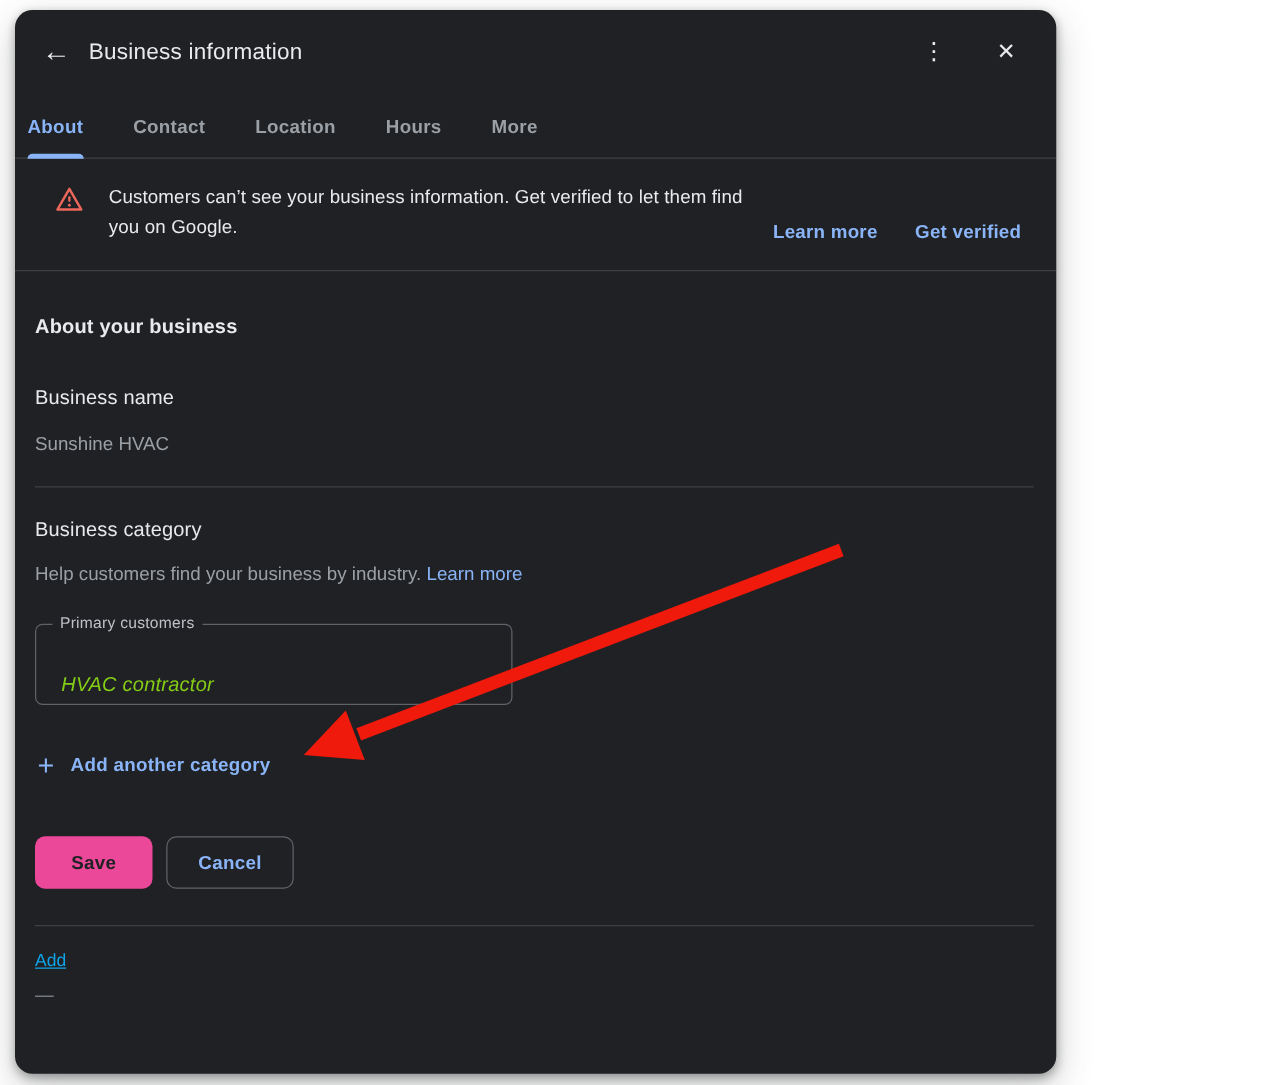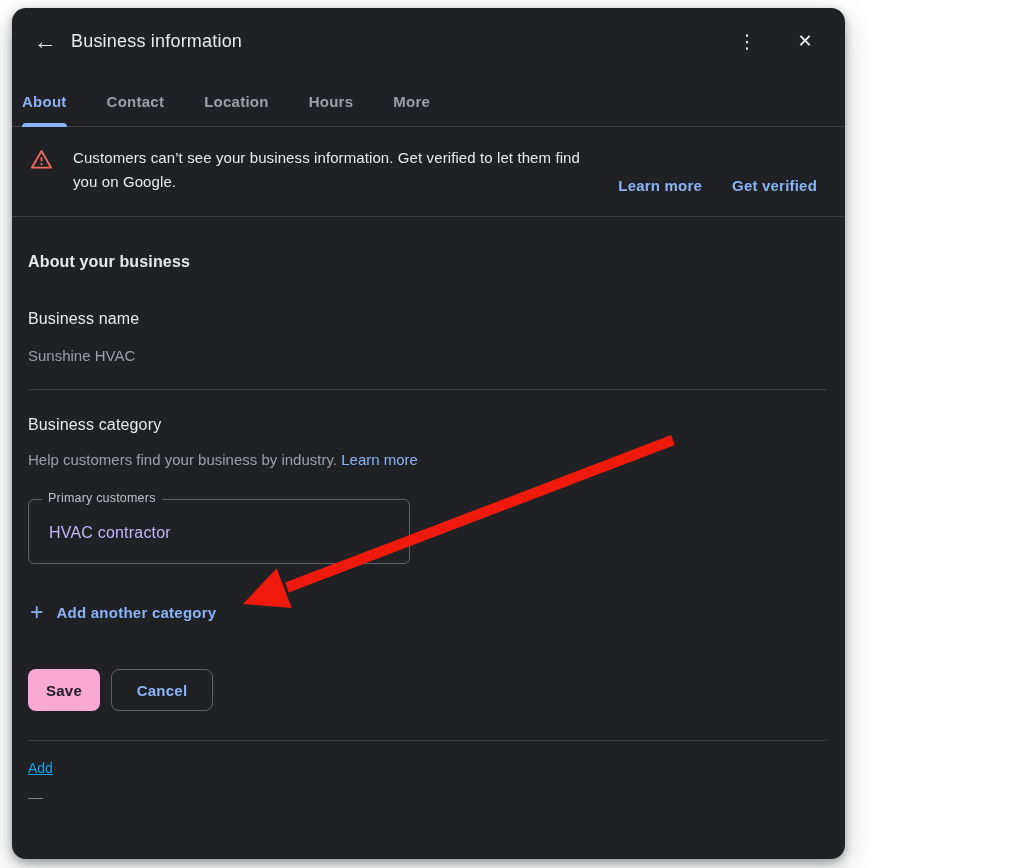--- a/index.html
+++ b/index.html
@@ -32,21 +32,21 @@
     position:relative; margin-right:40px; padding:19px 0 16px;
     font-size:15px; font-weight:bold; letter-spacing:.25px;
     color:#9aa0a6; cursor:pointer;
   }
   .tab.active { color:#8ab4f8; }
   .tab.active .tab-underline {
     position:absolute; left:0; right:0; bottom:-1px; height:4px;
     background:#8ab4f8; border-radius:4px 4px 0 0;
   }
   
-  .banner { display:flex; align-items:flex-start; padding:19px 28px 22px 18px; border-bottom:1px solid #3c4043; }
+  .banner { display:flex; align-items:flex-start; padding:19px 28px 22px 32px; border-bottom:1px solid #3c4043; }
   .warn-icon { flex:none; margin-top:2px; }
   .banner-text { width:508px; margin-left:20px; font-size:15px; line-height:24px; color:#e8eaed; letter-spacing:.1px; }
   .banner-links { margin-left:auto; align-self:flex-end; display:flex; gap:30px; white-space:nowrap; }
   .blue-link { color:#8ab4f8; font-size:15px; font-weight:bold; letter-spacing:.2px; cursor:pointer; }
   
   .content { padding:0 16px; }
   .section-heading { margin-top:35px; font-size:16px; font-weight:bold; letter-spacing:.15px; color:#e8eaed; line-height:19px; }
   .field-label { margin-top:38px; font-size:16px; color:#e8eaed; line-height:19px; letter-spacing:.15px; }
   .field-value { margin-top:19px; font-size:15px; color:#9aa0a6; line-height:18px; }
   .divider { height:1px; background:#3c4043; margin-top:24px; margin-right:2px; }
@@ -54,33 +54,34 @@
   .cat-heading { margin-top:25px; font-size:16px; color:#e8eaed; line-height:19px; letter-spacing:.15px; }
   .help-row { margin-top:17px; font-size:15px; color:#9aa0a6; line-height:18px; }
   .help-row .inline-link { color:#8ab4f8; cursor:pointer; }
   
   .text-field { position:relative; margin-top:30px; width:380px; height:63px; border:1px solid #5f6368; border-radius:6px; }
   .tf-label {
     position:absolute; top:-9px; left:13px; padding:0 6px; background:#202124;
     font-size:12.5px; color:#bdc1c6; letter-spacing:.2px;
   }
   .tf-input {
-    position:absolute; left:0; top:0; width:100%; height:100%; box-sizing:border-box;
+    position:absolute; left:0; top:16px; width:100%; height:100%; box-sizing:border-box;
     background:transparent; border:none; outline:none;
-    color:#c4b5fd; font-size:16px; padding:2px 12px 0 20px; letter-spacing:.2px;
+    color:#84cc16; font-size:16px; padding:2px 12px 0 20px; letter-spacing:.2px;
     font-family:"Liberation Sans", sans-serif;
+    font-style:italic;
   }
   
   .add-category { display:flex; align-items:center; margin-top:38px; color:#8ab4f8; cursor:pointer; width:fit-content; }
   .plus-glyph { font-size:23px; font-weight:normal; line-height:20px; margin:0 13px 0 2px; }
   .add-label { font-size:15px; font-weight:bold; letter-spacing:.25px; }
   
   .buttons { display:flex; margin-top:47px; gap:11px; }
   .btn { height:42px; border-radius:8px; font-size:15px; font-weight:bold; letter-spacing:.25px; cursor:pointer; font-family:"Liberation Sans", sans-serif; }
-  .btn-save { width:72px; background:#f9a8d4; color:#202124; border:none; }
+  .btn-save { width:94px; background:#ec4899; color:#202124; border:none; }
   .btn-cancel { width:102px; background:transparent; color:#8ab4f8; border:1px solid #5f6368; }
   
   .desc-heading { margin-top:24px; font-size:16px; color:#e8eaed; line-height:19px; letter-spacing:.15px; }
   .desc-value { margin-top:18px; font-size:14px; color:#0ea5e9; line-height:18px; cursor:pointer; width:fit-content;text-decoration:underline; }
   .desc-dash { margin-top:11px; font-size:15px; color:#80868b; line-height:18px; }
   
   .arrow-overlay { position:absolute; left:0; top:0; z-index:40; pointer-events:none; }
 </style>
 </head>
 <body>

